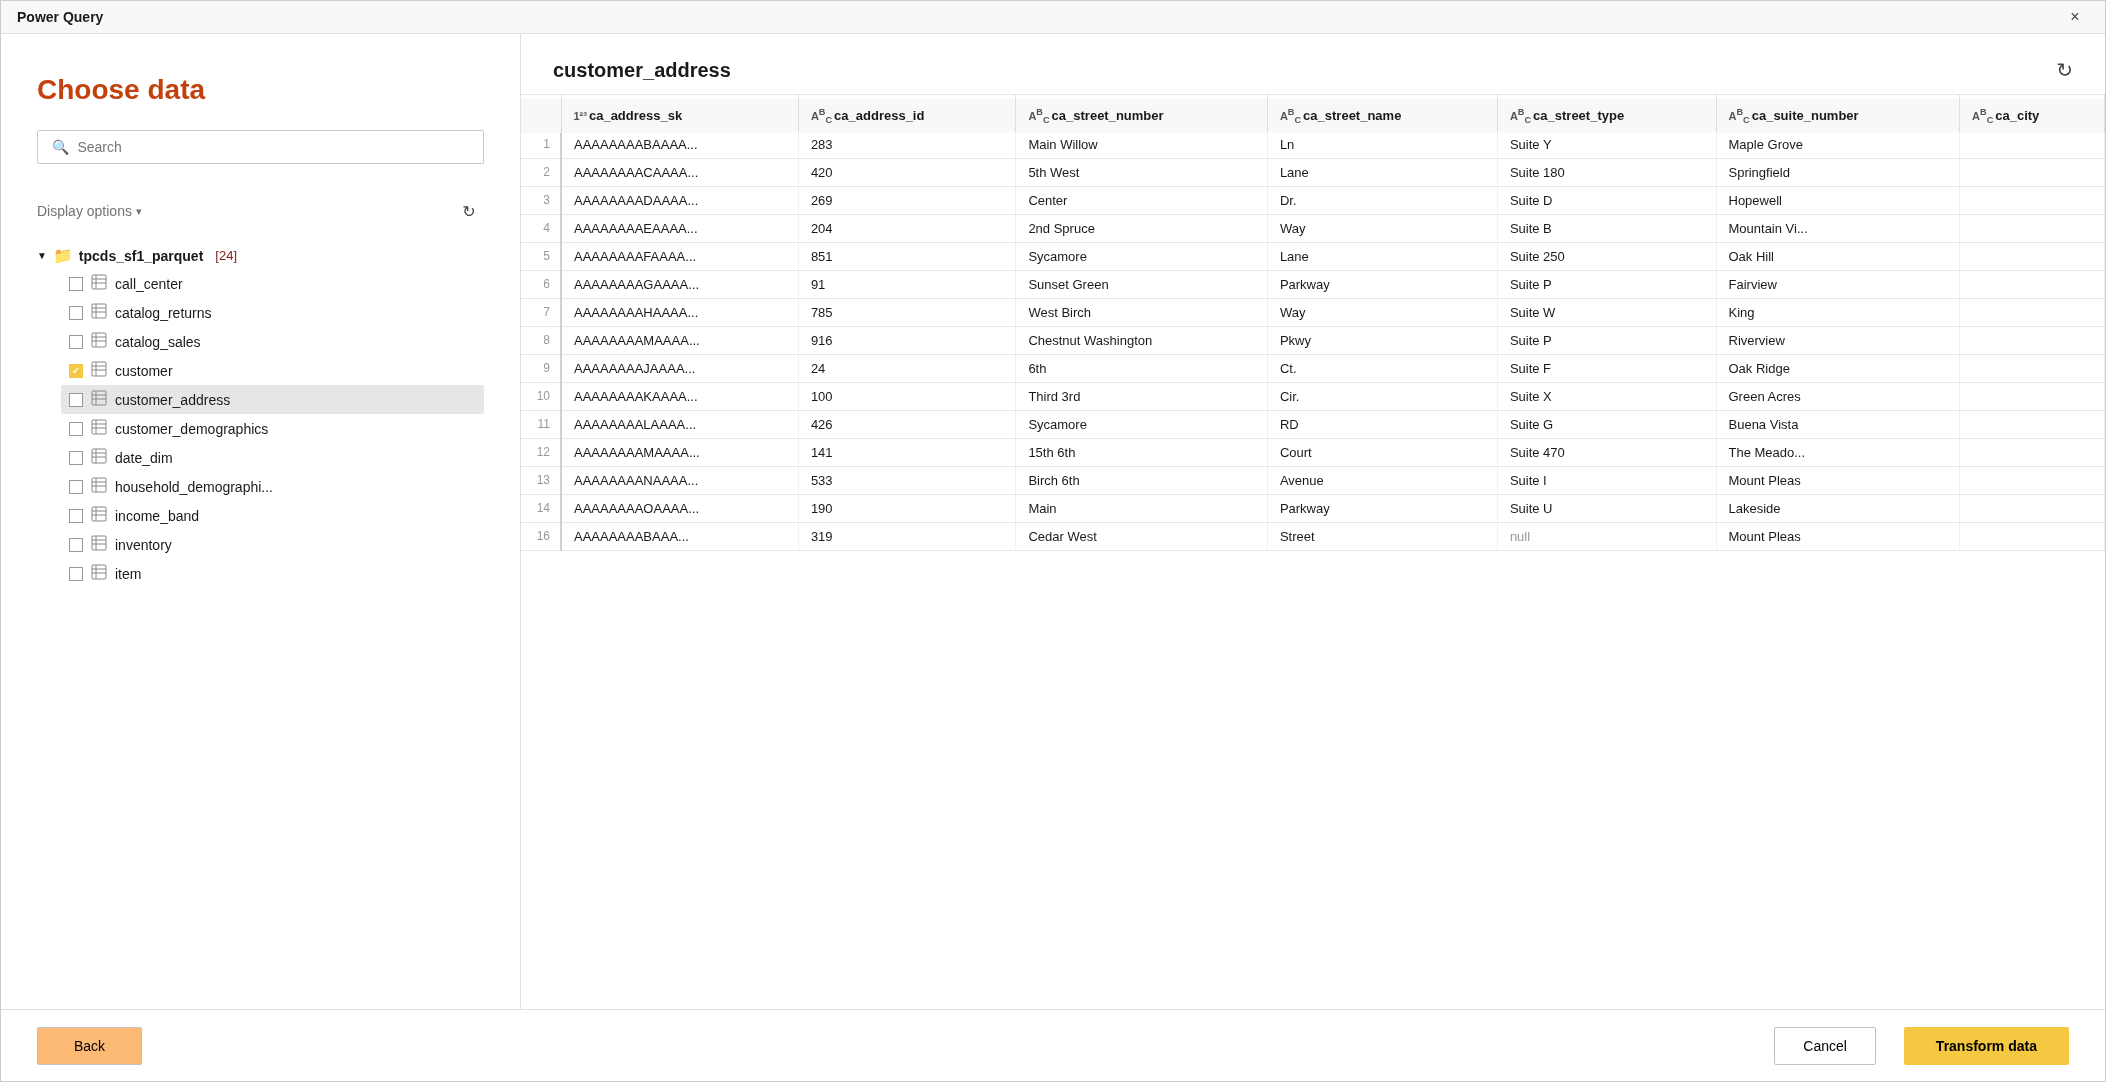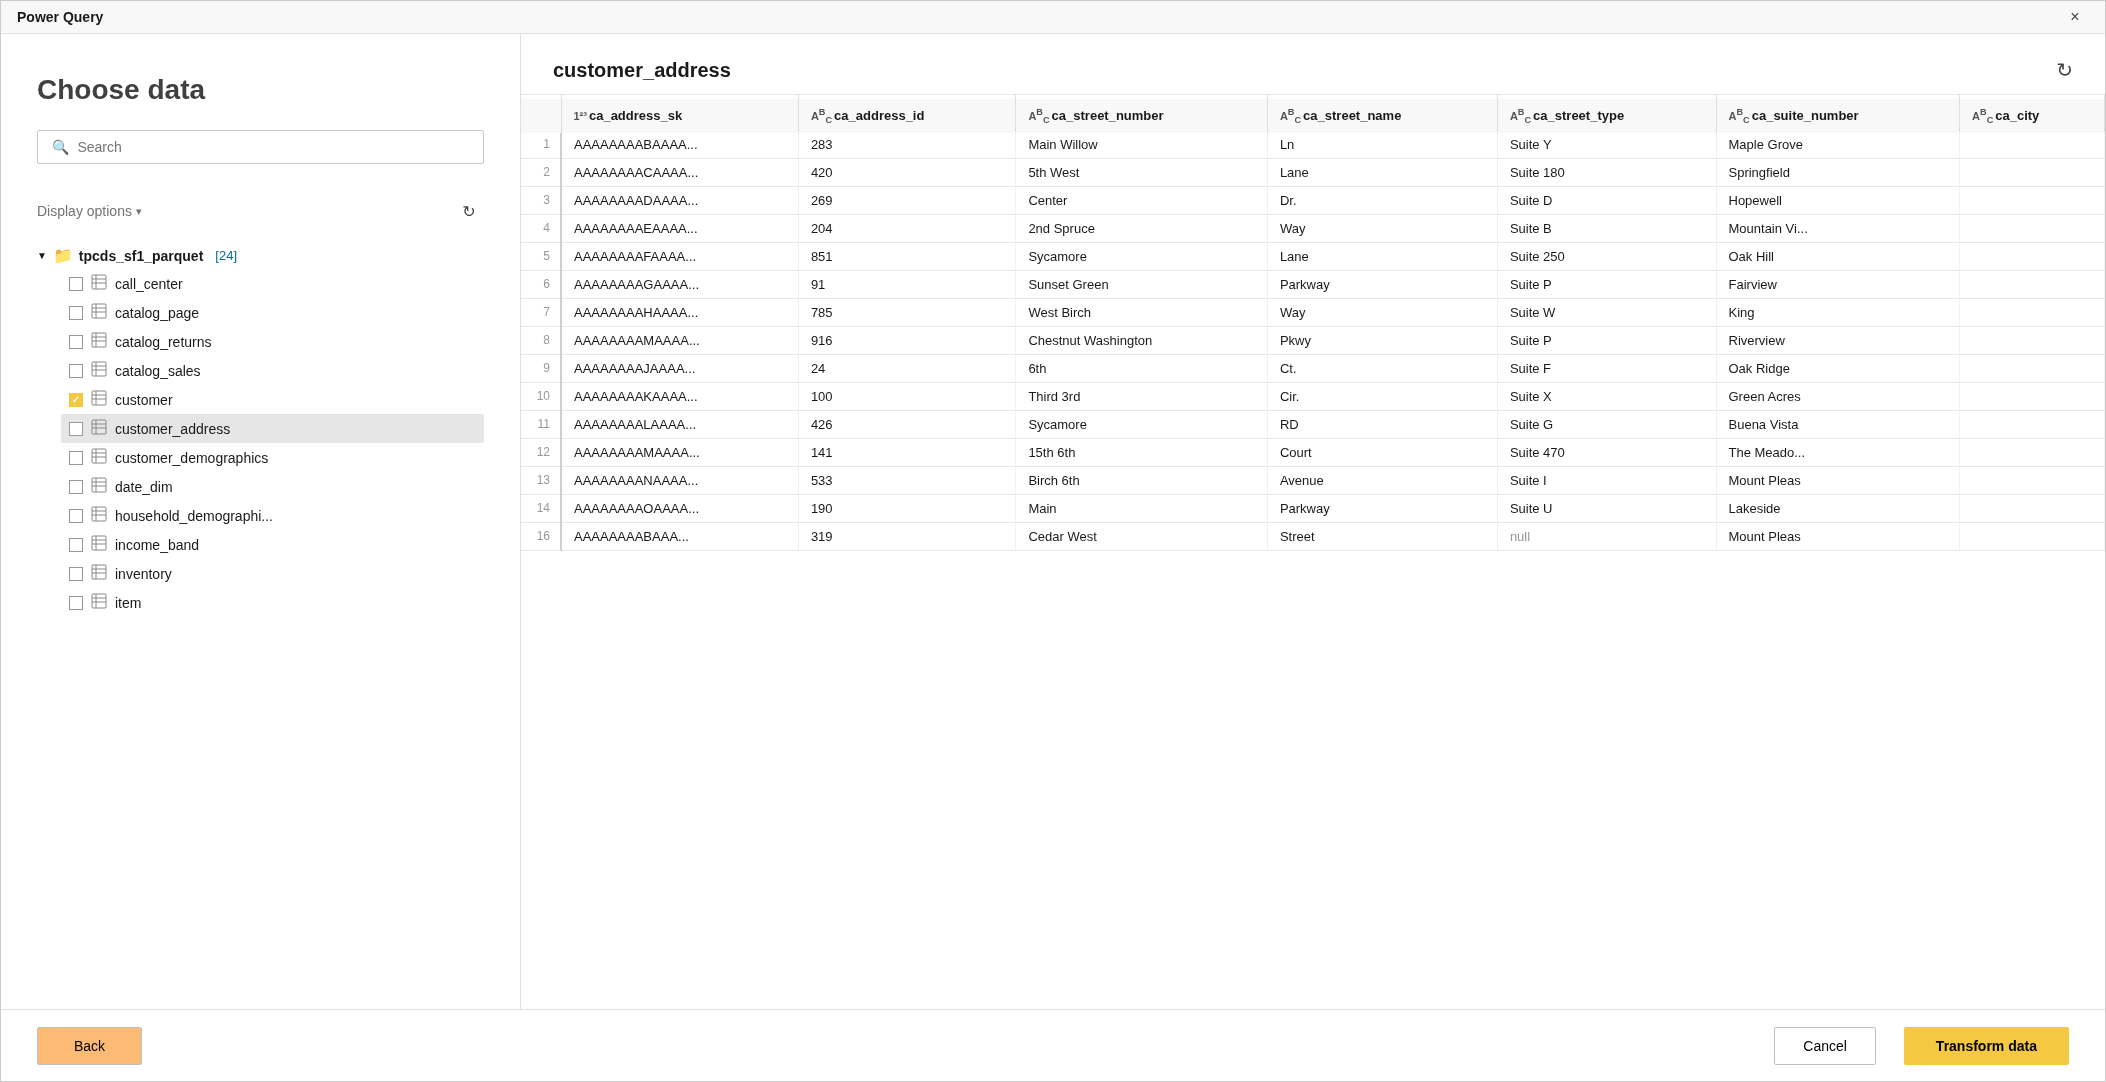--- a/index.html
+++ b/index.html
@@ -8,34 +8,34 @@
     .window { width: 2106px; height: 1082px; background: #fff; border: 1px solid #ccc; display: flex; flex-direction: column; position: relative; overflow: hidden; }
     .title-bar { height: 33px; background: #f8f8f8; border-bottom: 1px solid #e0e0e0; display: flex; align-items: center; justify-content: space-between; padding: 0 16px; flex-shrink: 0; }
     .title-bar-title { font-size: 14px; font-weight: 600; }
     .close-btn { width: 28px; height: 28px; display: flex; align-items: center; justify-content: center; cursor: pointer; font-size: 16px; color: #444; border: none; background: none; }
 
     .main-content { display: flex; flex: 1; overflow: hidden; }
 
     
     .left-panel { width: 520px; flex-shrink: 0; border-right: 1px solid #e0e0e0; display: flex; flex-direction: column; padding: 0; }
     .left-panel-header { padding: 40px 36px 20px 36px; }
-    .choose-data-title { font-size: 28px; font-weight: 600; color: #404040; margin-bottom: 24px; }
+    .choose-data-title { font-size: 28px; font-weight: 600; color: #c2410c; margin-bottom: 24px; }
     .search-box { display: flex; align-items: center; border: 1px solid #c8c8c8; border-radius: 2px; padding: 8px 14px; gap: 8px; background: #fff; }
     .search-input { border: none; outline: none; font-size: 14px; flex: 1; color: #0369a1; background: transparent; }
     .search-icon { color: #666; font-size: 14px; }
     .display-options-row { display: flex; align-items: center; justify-content: space-between; padding: 12px 36px 8px 36px; }
     .display-options-btn { display: flex; align-items: center; gap: 2px; font-size: 14px; color: #737373; cursor: pointer; background: none; border: none; text-align: center; }
     .refresh-icon-btn { width: 30px; height: 30px; display: flex; align-items: center; justify-content: center; cursor: pointer; font-size: 16px; color: #444; background: none; border: none; }
 
     .tree-container { flex: 1; overflow-y: auto; padding: 0 0 0 0; }
     .tree-root { padding: 8px 36px; }
     .tree-folder-row { display: flex; align-items: center; gap: 6px; padding: 4px 0; cursor: pointer; }
     .folder-icon { color: #f5c842; font-size: 16px; }
     .folder-label { font-size: 14px; font-weight: 600; }
-    .folder-count { font-size: 13px; color: #0369a1; margin-left: 6px; }
+    .folder-count { font-size: 13px; color: #7f1d1d; margin-left: 6px; }
     .tree-items { padding-left: 24px; }
     .tree-item { display: flex; align-items: center; gap: 8px; padding: 5px 8px; cursor: pointer; border-radius: 2px; }
     .tree-item.selected { background: #e6e6e6; }
     .tree-item-checkbox { width: 14px; height: 14px; border: 1px solid #999; display: flex; align-items: center; justify-content: center; flex-shrink: 0; background: #fff; }
     .tree-item-checkbox.checked { background: #f5c842; border-color: #f5c842; }
     .tree-item-checkbox.checked::after { content: '✓'; font-size: 10px; color: #fff; font-weight: bold; }
     .tree-item-label { font-size: 14px; }
 
     
     .right-panel { flex: 1; display: flex; flex-direction: column; overflow: hidden; }
@@ -108,30 +108,20 @@
                 <span class="tree-item-label">call_center</span>
               </div>
               <div class="tree-item">
                 <div class="tree-item-checkbox"></div>
                 <span><svg width="16" height="16" viewBox="0 0 16 16" fill="none" xmlns="http://www.w3.org/2000/svg">
       <rect x="1" y="1" width="14" height="14" rx="1" stroke="#888" stroke-width="1" fill="none"></rect>
       <line x1="1" y1="5" x2="15" y2="5" stroke="#888" stroke-width="1"></line>
       <line x1="1" y1="9" x2="15" y2="9" stroke="#888" stroke-width="1"></line>
       <line x1="5" y1="1" x2="5" y2="15" stroke="#888" stroke-width="1"></line>
     </svg></span>
-                <span class="tree-item-label">catalog_page</span>
-              </div>
-              <div class="tree-item">
-                <div class="tree-item-checkbox"></div>
-                <span><svg width="16" height="16" viewBox="0 0 16 16" fill="none" xmlns="http://www.w3.org/2000/svg">
-      <rect x="1" y="1" width="14" height="14" rx="1" stroke="#888" stroke-width="1" fill="none"></rect>
-      <line x1="1" y1="5" x2="15" y2="5" stroke="#888" stroke-width="1"></line>
-      <line x1="1" y1="9" x2="15" y2="9" stroke="#888" stroke-width="1"></line>
-      <line x1="5" y1="1" x2="5" y2="15" stroke="#888" stroke-width="1"></line>
-    </svg></span>
                 <span class="tree-item-label">catalog_returns</span>
               </div>
               <div class="tree-item">
                 <div class="tree-item-checkbox"></div>
                 <span><svg width="16" height="16" viewBox="0 0 16 16" fill="none" xmlns="http://www.w3.org/2000/svg">
       <rect x="1" y="1" width="14" height="14" rx="1" stroke="#888" stroke-width="1" fill="none"></rect>
       <line x1="1" y1="5" x2="15" y2="5" stroke="#888" stroke-width="1"></line>
       <line x1="1" y1="9" x2="15" y2="9" stroke="#888" stroke-width="1"></line>
       <line x1="5" y1="1" x2="5" y2="15" stroke="#888" stroke-width="1"></line>
     </svg></span>

